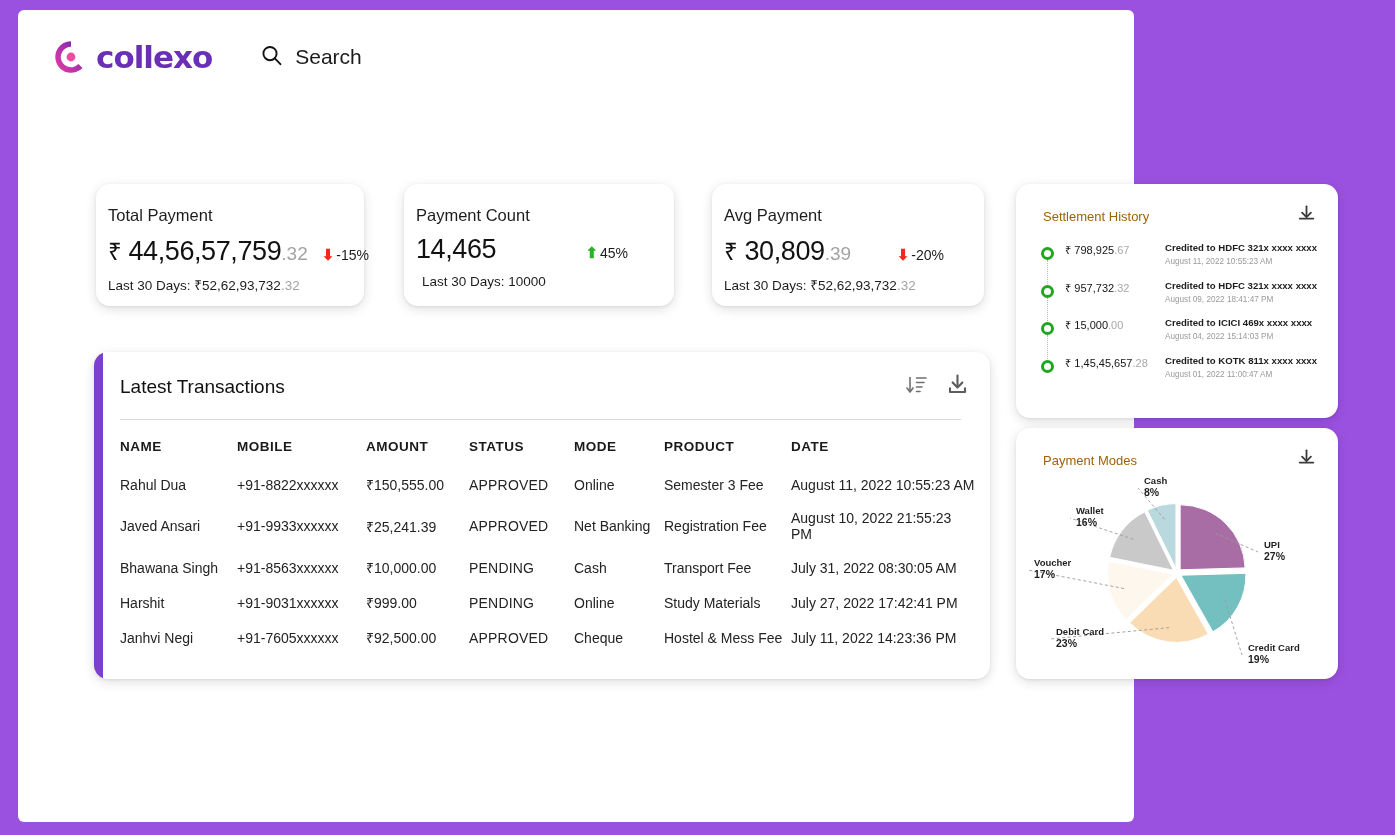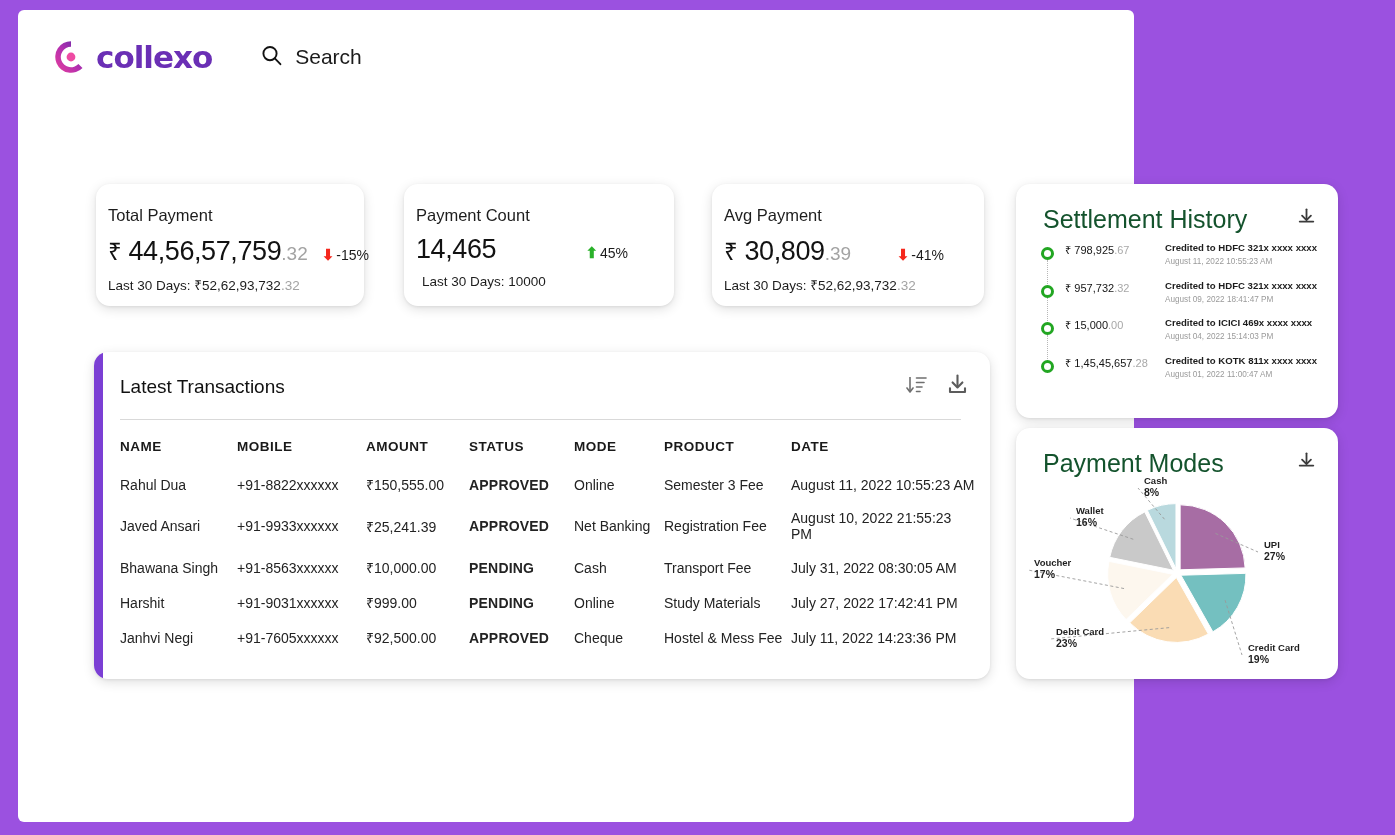--- a/index.html
+++ b/index.html
@@ -62,32 +62,32 @@
   }
   .tx-title { font-size: 19px; color: #111; }
   .tx-icons { display: flex; align-items: center; gap: 20px; }
   .tx-divider { position: absolute; left: 26px; right: 29px; top: 67px; height: 1px; background: #d9d9d9; }
   table.tx { position: absolute; left: 26px; top: 78px; width: 855px; border-collapse: collapse; }
   table.tx th {
     text-align: left; font-size: 13.5px; font-weight: bold; color: #1a1a1a;
     letter-spacing: 0.5px; padding: 9px 0 13px 0;
   }
   table.tx td { text-align: left; font-size: 14px; color: #232323; padding: 8px 0; }
-  td.status { font-weight: bold; font-size: 13.5px; letter-spacing: 0.2px; }
+  td.status { font-weight: normal; font-size: 13.5px; letter-spacing: 0.2px; }
   .st-APPROVED { color: #1a9d1a; }
   .st-REJECTED { color: #ee1b20; }
   .st-PENDING  { color: #f5a01e; }
 
   
   #settlement-card { left: 998px; top: 174px; width: 322px; height: 234px; }
   .panel-head {
     position: absolute; left: 27px; top: 21px; right: 22px;
     display: flex; align-items: center; justify-content: space-between;
   }
-  .panel-title { font-size: 25px; color: #14532d; }
+  .panel-title { font-size: 13px; color: #a16207; }
   .timeline { position: absolute; left: 25px; top: 58px; right: 16px; }
   .tl-row { position: relative; display: flex; align-items: flex-start; height: 37.5px; }
   .tl-marker {
     position: absolute; left: 0; top: 5px;
     width: 13px; height: 13px; border-radius: 50%;
     border: 3.2px solid #22a622; background: #fff; z-index: 2;
   }
   .tl-line {
     position: absolute; left: 6px; top: 18px; width: 0;
     height: 100%; border-left: 1.6px dotted #b7b7b7; z-index: 1;
@@ -175,21 +175,21 @@
 
   <div class="card stat" id="stat-2" style="left:694px; top:174px; width:272px;">
     <div class="stat-title">Avg Payment</div>
     <div class="stat-row" style="justify-content:space-between; padding-right:18px;">
       <div class="stat-value">
         <span class="rupee">₹</span>
         <span>30,809</span><span class="dec">.39</span>
       </div>
       <div class="delta down">
         <span class="arrow dn">⬇</span>
-        <span>-41%</span>
+        <span>-20%</span>
       </div>
     </div>
     <div class="stat-sub">
       <span>Last 30 Days:</span>
       <span>₹</span><span>52,62,93,732</span><span class="dec">.32</span>
     </div>
   </div>
 
   <div class="card" id="transactions-card">
     <div class="accent-bar"></div>

